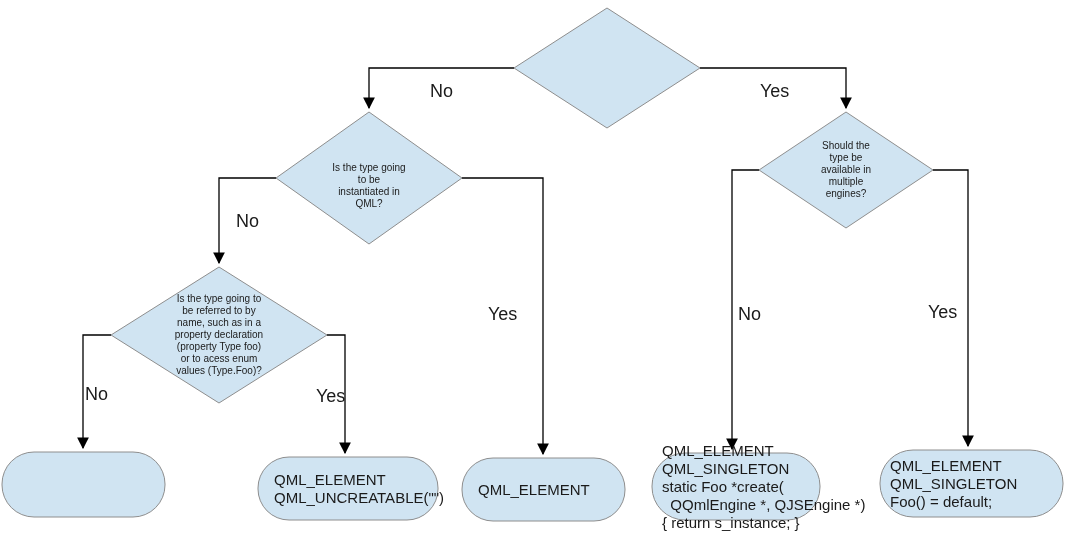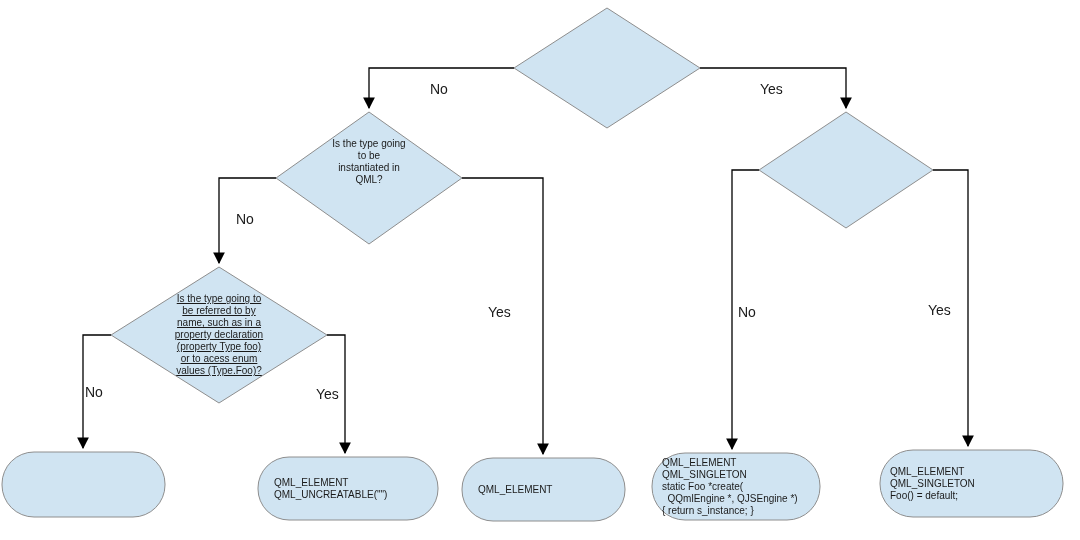--- a/index.html
+++ b/index.html
@@ -18,26 +18,26 @@
   .canvas svg{position:absolute;left:0;top:0;}
   .node{fill:var(--node-fill);stroke:var(--node-stroke);stroke-width:1;}
   .edge{fill:none;stroke:var(--edge-color);stroke-width:1.3;}
   .dlabel{
     position:absolute;display:flex;align-items:center;justify-content:center;
     text-align:center;font-size:10px;line-height:1.2;white-space:pre-line;
     pointer-events:none;
   }
   .tlabel{
     position:absolute;display:flex;align-items:center;
-    text-align:left;font-size:10px;line-height:1.2;white-space:pre;
+    text-align:left;font-size:15px;line-height:1.2;white-space:pre;
     pointer-events:none;
   }
   .pad16{padding-left:16px;}
   .pad10{padding-left:10px;}
-  .elabel{position:absolute;font-size:14px;line-height:1;pointer-events:none;}
+  .elabel{position:absolute;font-size:18px;line-height:1;pointer-events:none;}
 </style>
 </head>
 <body>
 
 <div class="canvas">
 
   <svg width="1080" height="540" viewBox="0 0 1080 540">
     <defs>
       <marker id="arrow" viewBox="0 0 10 10" refX="9" refY="5" markerWidth="9" markerHeight="9" orient="auto-start-reverse">
         <path d="M0,0 L10,5 L0,10 z" fill="#000000"></path>
@@ -58,31 +58,36 @@
     <polygon class="node" points="219,267 327,335 219,403 111,335"></polygon>
     <polygon class="node" points="846,112 933,170 846,228 759,170"></polygon>
 
     <rect class="node" x="2" y="452" width="163" height="65" rx="32" ry="32"></rect>
     <rect class="node" x="258" y="457" width="180" height="63" rx="31" ry="31"></rect>
     <rect class="node" x="462" y="458" width="163" height="63" rx="31" ry="31"></rect>
     <rect class="node" x="652" y="453" width="168" height="67" rx="33" ry="33"></rect>
     <rect class="node" x="880" y="450" width="183" height="67" rx="33" ry="33"></rect>
   </svg>
 
-  <div class="dlabel" style="left:276px;top:96px;width:186px;height:132px;">Is the type going
+  <div class="dlabel" style="left:276px;top:120px;width:186px;height:132px;">Is the type going
 to be
 instantiated in
 QML?</div>
-  <div class="dlabel" style="left:111px;top:267px;width:216px;height:136px;text-decoration:underline;">Is the type going to
+  <div class="dlabel" style="left:111px;top:267px;width:216px;height:136px;">Is the type going to
 be referred to by
 name, such as in a
 property declaration
 (property Type foo)
 or to acess enum
 values (Type.Foo)?</div>
+  <div class="dlabel" style="left:759px;top:112px;width:174px;height:116px;">Should the
+type be
+available in
+multiple
+engines?</div>
 
   <div class="tlabel pad16" style="left:258px;top:457px;width:180px;height:63px;">QML_ELEMENT
 QML_UNCREATABLE("")</div>
   <div class="tlabel pad16" style="left:462px;top:458px;width:163px;height:63px;">QML_ELEMENT</div>
   <div class="tlabel pad10" style="left:652px;top:453px;width:168px;height:67px;">QML_ELEMENT
 QML_SINGLETON
 static Foo *create(
   QQmlEngine *, QJSEngine *)
 { return s_instance; }</div>
   <div class="tlabel pad10" style="left:880px;top:450px;width:183px;height:67px;">QML_ELEMENT

